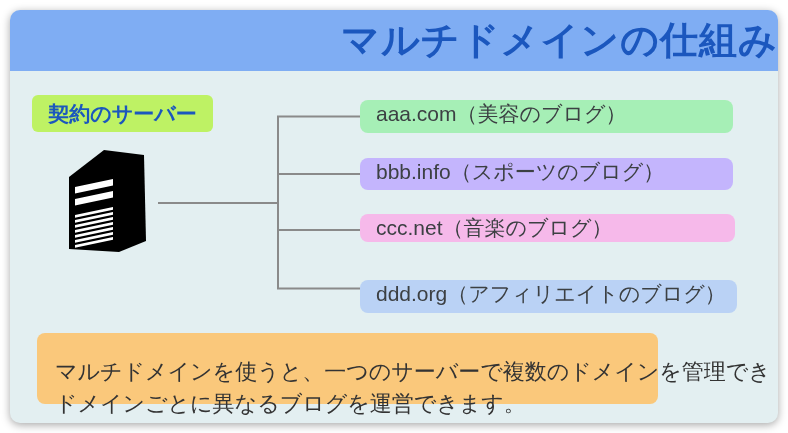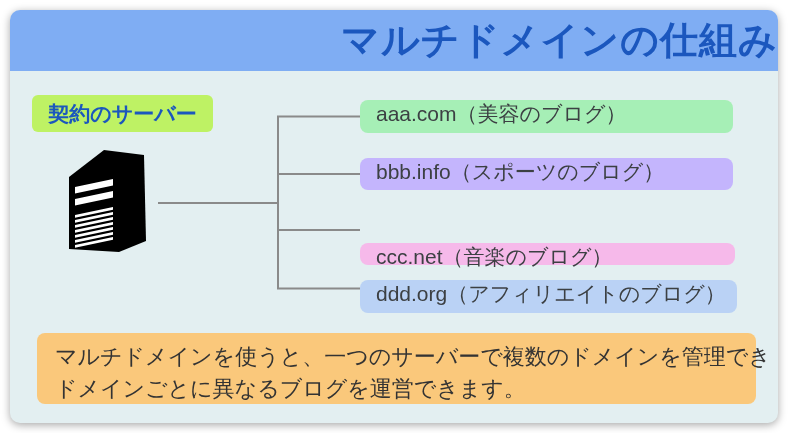--- a/index.html
+++ b/index.html
@@ -74,32 +74,32 @@
     display: flex;
     padding-left: 16px;
     box-sizing: border-box;
     font-size: 21px;
     font-weight: 500;
     color: #3C4043;
     white-space: nowrap;
   }
   .domain-0 { top: 90px;  width: 373px; height: 33px; }
   .domain-1 { top: 148px; width: 373px; height: 32px; }
-  .domain-2 { top: 204px; width: 375px; height: 22px; margin-top: 29px; }
+  .domain-2 { top: 204px; width: 375px; height: 28px; }
   .domain-3 { top: 270px; width: 377px; height: 33px; }
   .note-box {
     position: absolute;
     left: 27px;
     top: 323px;
-    width: 719px;
+    width: 621px;
     height: 71px;
     background: #FAC87B;
     border-radius: 8px;
     box-sizing: border-box;
-    padding: 8px 18px;
+    padding: 23px 18px;
     font-size: 22px;
     font-weight: 500;
     color: #333333;
     line-height: 1.45;
   }
   .note-line { white-space: nowrap; }
 </style>
 </head>
 <body>
 

